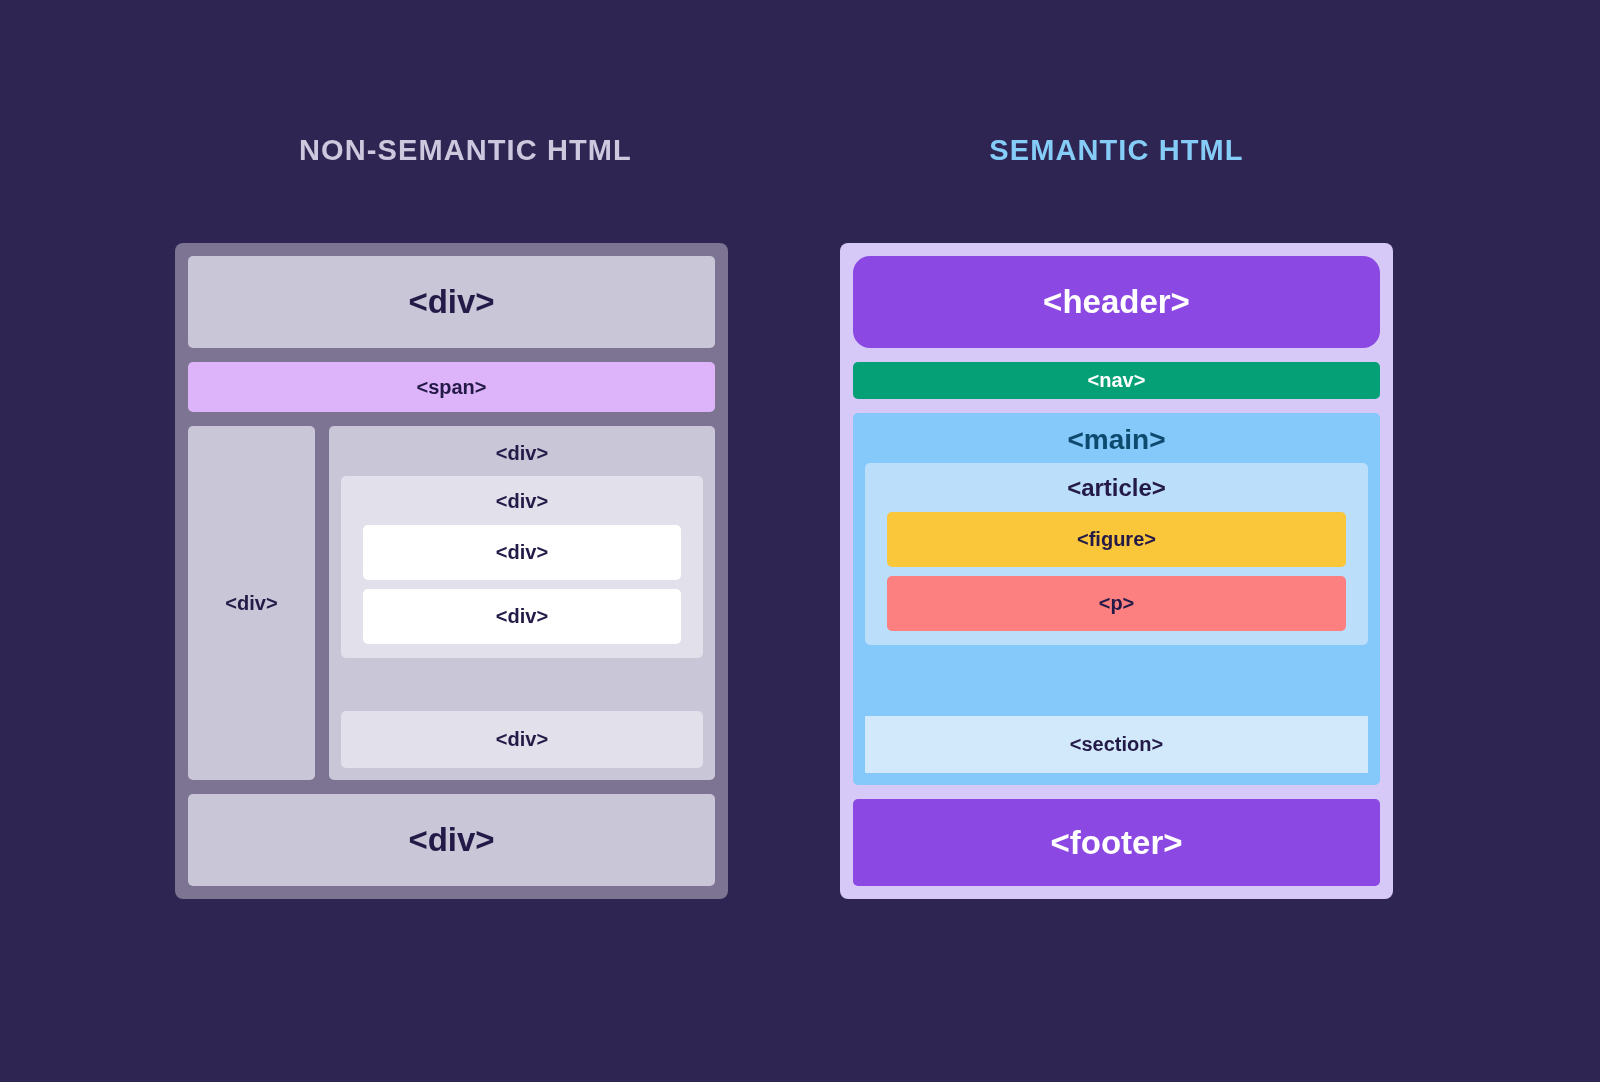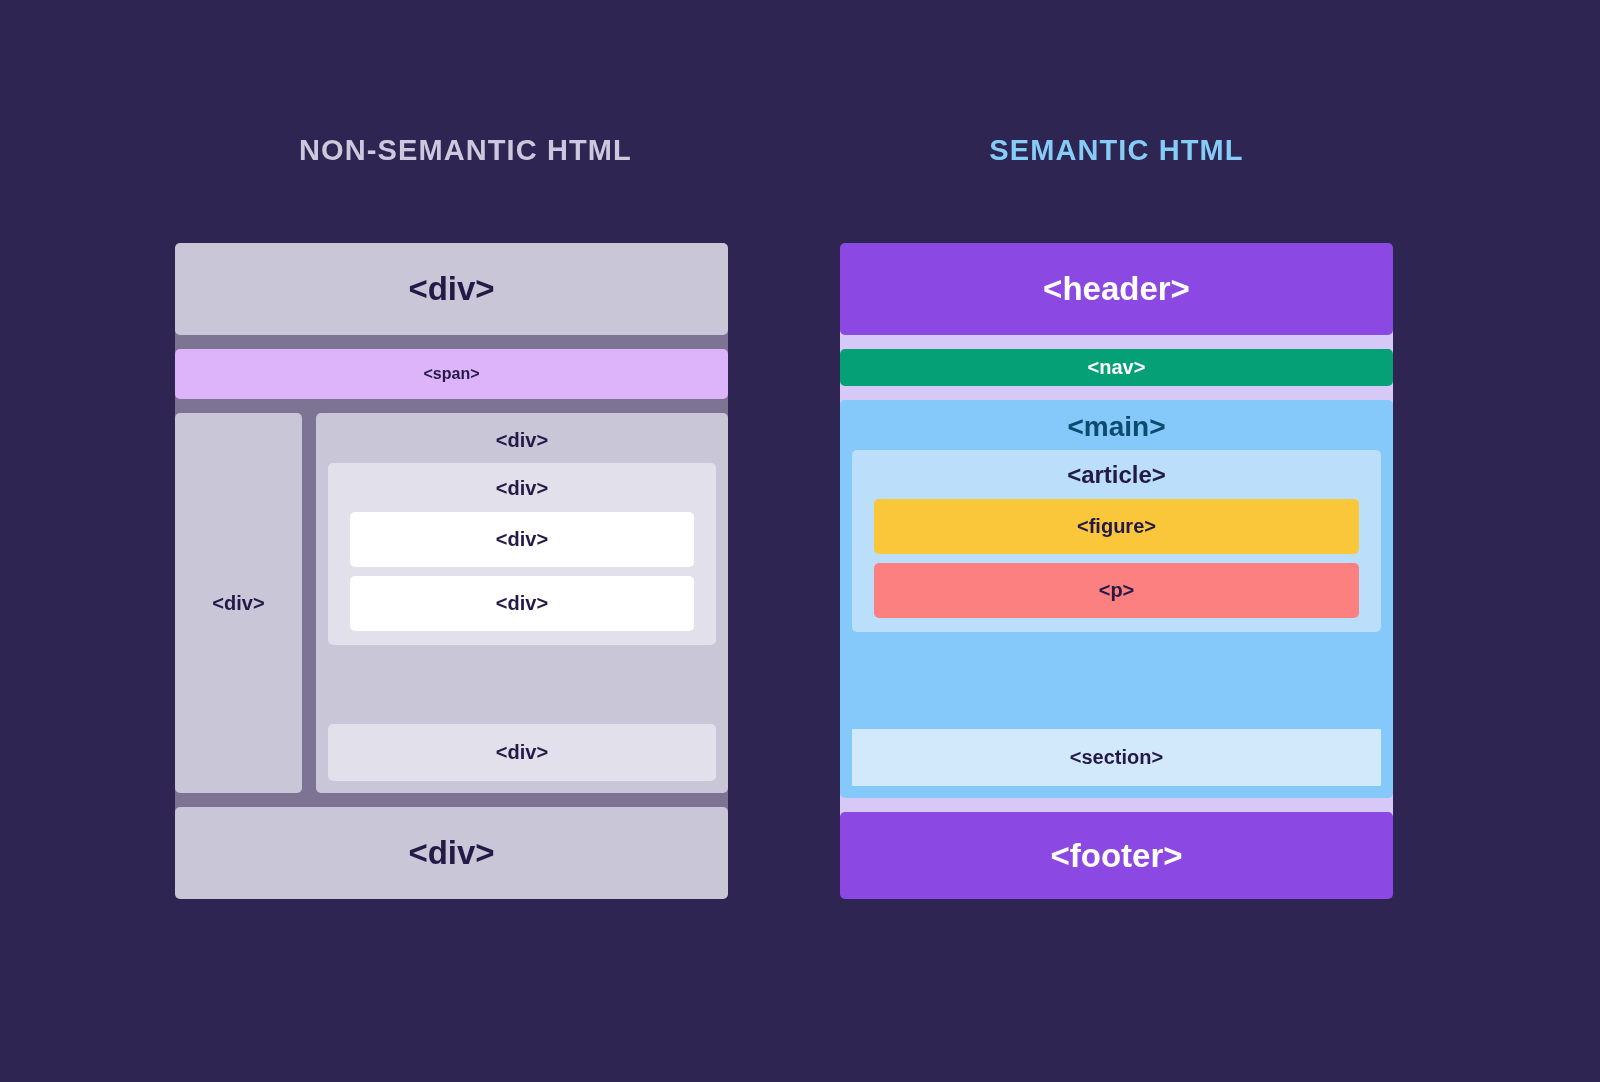--- a/index.html
+++ b/index.html
@@ -29,21 +29,21 @@
   #title-left  { left: 189px; width: 553px; color: #cdc8de; }
   #title-right { left: 840px; width: 553px; color: #85cdf7; }
 
   
   .frame {
     position: absolute;
     top: 243px;
     width: 553px;
     height: 656px;
     border-radius: 8px;
-    padding: 0;
+    padding: 13px;
     display: flex;
     flex-direction: column;
   }
   #frame-left  { left: 175px; background: #7d7493; }
   #frame-right { left: 840px; background: #d6c9f8; }
 
   
   .blk {
     border-radius: 5px;
     display: flex;
@@ -60,21 +60,21 @@
   #nb-top {
     background: #c9c6d7;
     height: 92px;
     font-size: 33px;
     flex: 0 0 auto;
   }
   #nb-span {
     background: #ddb4fa;
     height: 50px;
     margin-top: 14px;
-    font-size: 16px;
+    font-size: 20px;
     flex: 0 0 auto;
   }
   #nb-mid {
     margin-top: 14px;
     flex: 1 1 auto;
     display: flex;
     gap: 14px;
     min-height: 0;
   }
   #nb-aside-div {
@@ -135,20 +135,21 @@
     flex: 0 0 auto;
   }
 
   
   #sb-header {
     background: #8b48e3;
     height: 92px;
     font-size: 33px;
     color: #ffffff;
     flex: 0 0 auto;
+    border-radius: 17px;
   }
   #sb-nav {
     background: #06a077;
     height: 37px;
     margin-top: 14px;
     font-size: 20px;
     color: #ffffff;
     flex: 0 0 auto;
   }
   #sb-mid {

